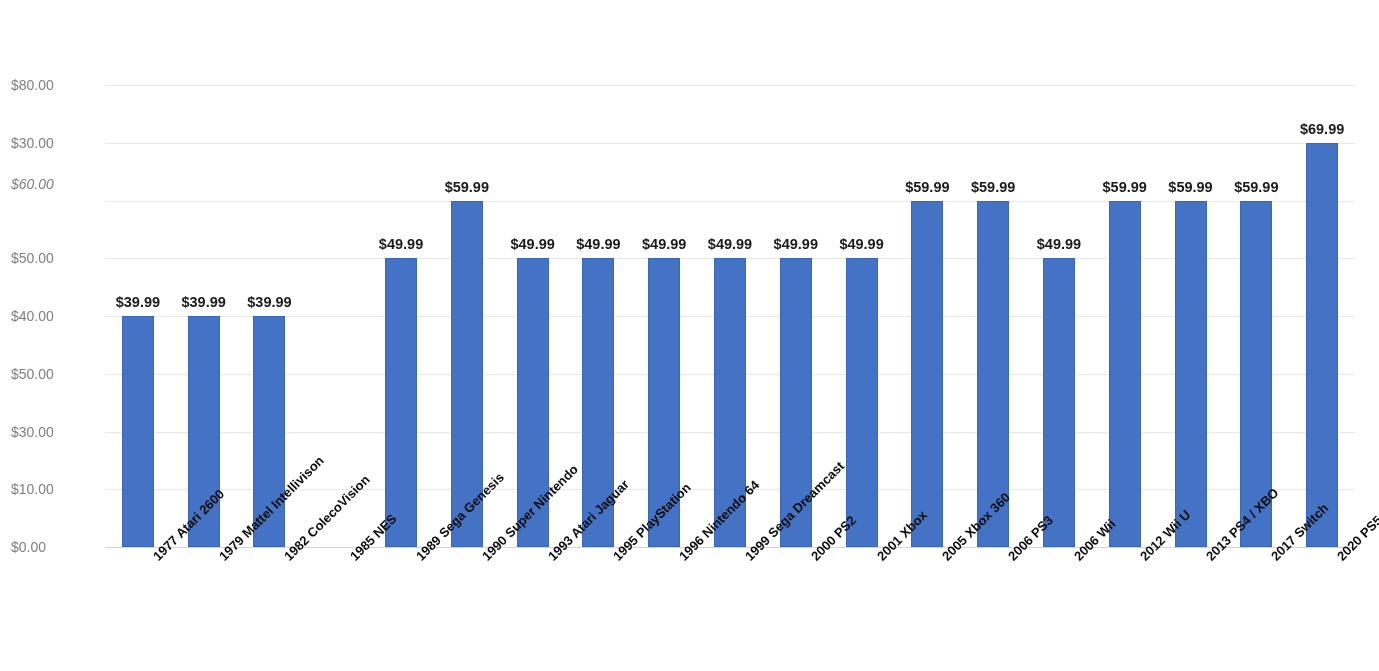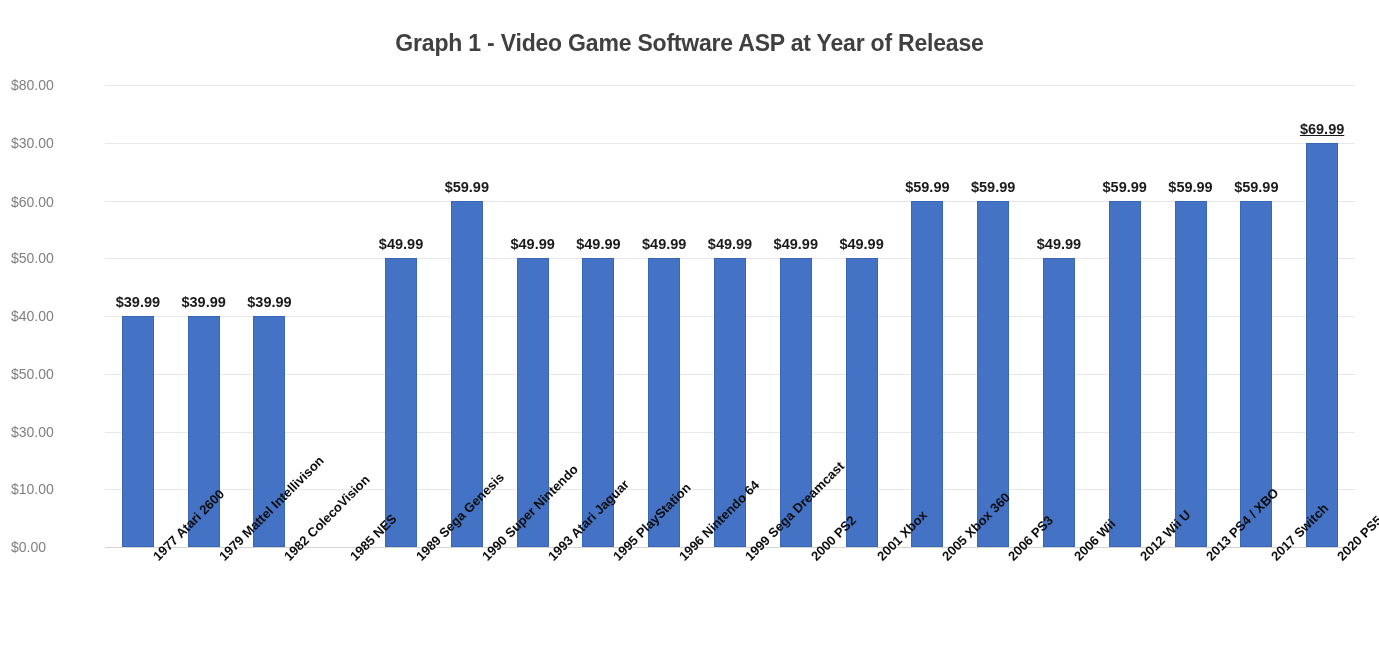--- a/index.html
+++ b/index.html
@@ -103,21 +103,20 @@
     transform-origin: left top;
     transform: rotate(-45deg);
     text-align: left;
   }
 </style>
 </head>
 <body>
 
 <div id="chart-root">
 
-  <div id="chart-title">Graph 1 - Video Game Software ASP at Year of Release</div>
 
   <div id="y-axis"></div>
 
   <div id="plot-area">
       <div class="gridline baseline" style="top: 462px;"></div>
       <div class="gridline" style="top: 404.25px;"></div>
       <div class="gridline" style="top: 346.5px;"></div>
       <div class="gridline" style="top: 288.75px;"></div>
       <div class="gridline" style="top: 231px;"></div>
       <div class="gridline" style="top: 173.25px;"></div>
@@ -187,33 +186,33 @@
       <div class="bar-slot" style="left: 1069.53px; width: 32px;">
         <div class="bar" title="2013 PS4 / XBO $59.99" style="height: 346.442px; background: rgb(68, 114, 196); border-color: rgb(58, 102, 183);"></div>
         <div class="bar-value" style="bottom: 352.442px;">$59.99</div>
       </div>
       <div class="bar-slot" style="left: 1135.32px; width: 32px;">
         <div class="bar" title="2017 Switch $59.99" style="height: 346.442px; background: rgb(68, 114, 196); border-color: rgb(58, 102, 183);"></div>
         <div class="bar-value" style="bottom: 352.442px;">$59.99</div>
       </div>
       <div class="bar-slot" style="left: 1201.11px; width: 32px;">
         <div class="bar" title="2020 PS5 / XSX $69.99" style="height: 404.192px; background: rgb(68, 114, 196); border-color: rgb(58, 102, 183);"></div>
-        <div class="bar-value" style="bottom: 410.192px; text-decoration: underline;">$69.99</div>
+        <div class="bar-value" style="bottom: 410.192px;">$69.99</div>
       </div>
     </div>
 
   <div id="x-axis"></div>
 
 <div class="y-tick-label" style="top: 547px;">$0.00</div>
     <div class="y-tick-label" style="top: 489.25px;">$10.00</div>
     <div class="y-tick-label" style="top: 431.5px;">$30.00</div>
     <div class="y-tick-label" style="top: 373.75px;">$50.00</div>
     <div class="y-tick-label" style="top: 316px;">$40.00</div>
     <div class="y-tick-label" style="top: 258.25px;">$50.00</div>
-    <div class="y-tick-label" style="top: 202px;">$60.00</div>
+    <div class="y-tick-label" style="top: 184px; font-style: italic;">$60.00</div>
     <div class="y-tick-label" style="top: 142.75px;">$30.00</div>
     <div class="y-tick-label" style="top: 85px;">$80.00</div>
     <div class="x-tick-label" style="left: 149.895px;">1977 Atari 2600</div>
     <div class="x-tick-label" style="left: 215.684px;">1979 Mattel Intellivison</div>
     <div class="x-tick-label" style="left: 281.474px;">1982 ColecoVision</div>
     <div class="x-tick-label" style="left: 347.263px;">1985 NES</div>
     <div class="x-tick-label" style="left: 413.053px;">1989 Sega Genesis</div>
     <div class="x-tick-label" style="left: 478.842px;">1990 Super Nintendo</div>
     <div class="x-tick-label" style="left: 544.632px;">1993 Atari Jaguar</div>
     <div class="x-tick-label" style="left: 610.421px;">1995 PlayStation</div>

